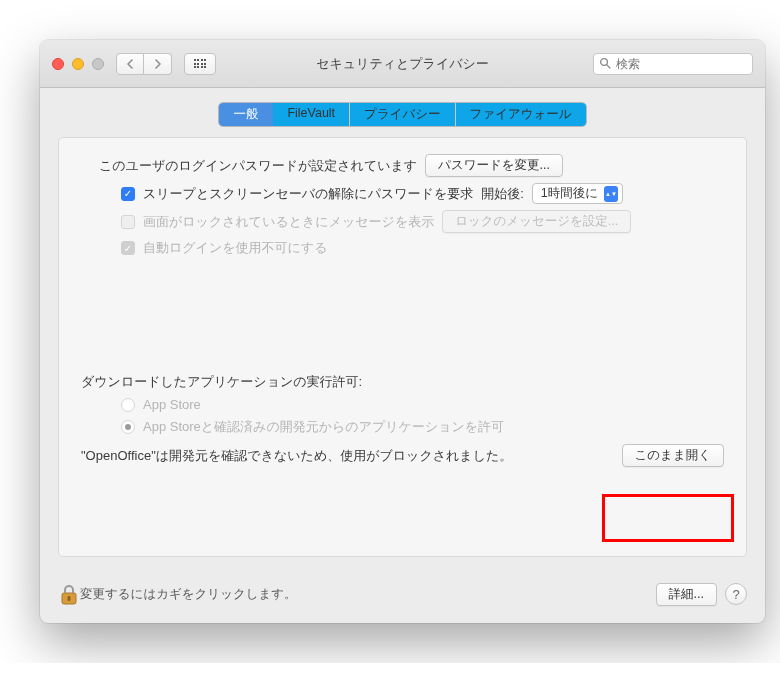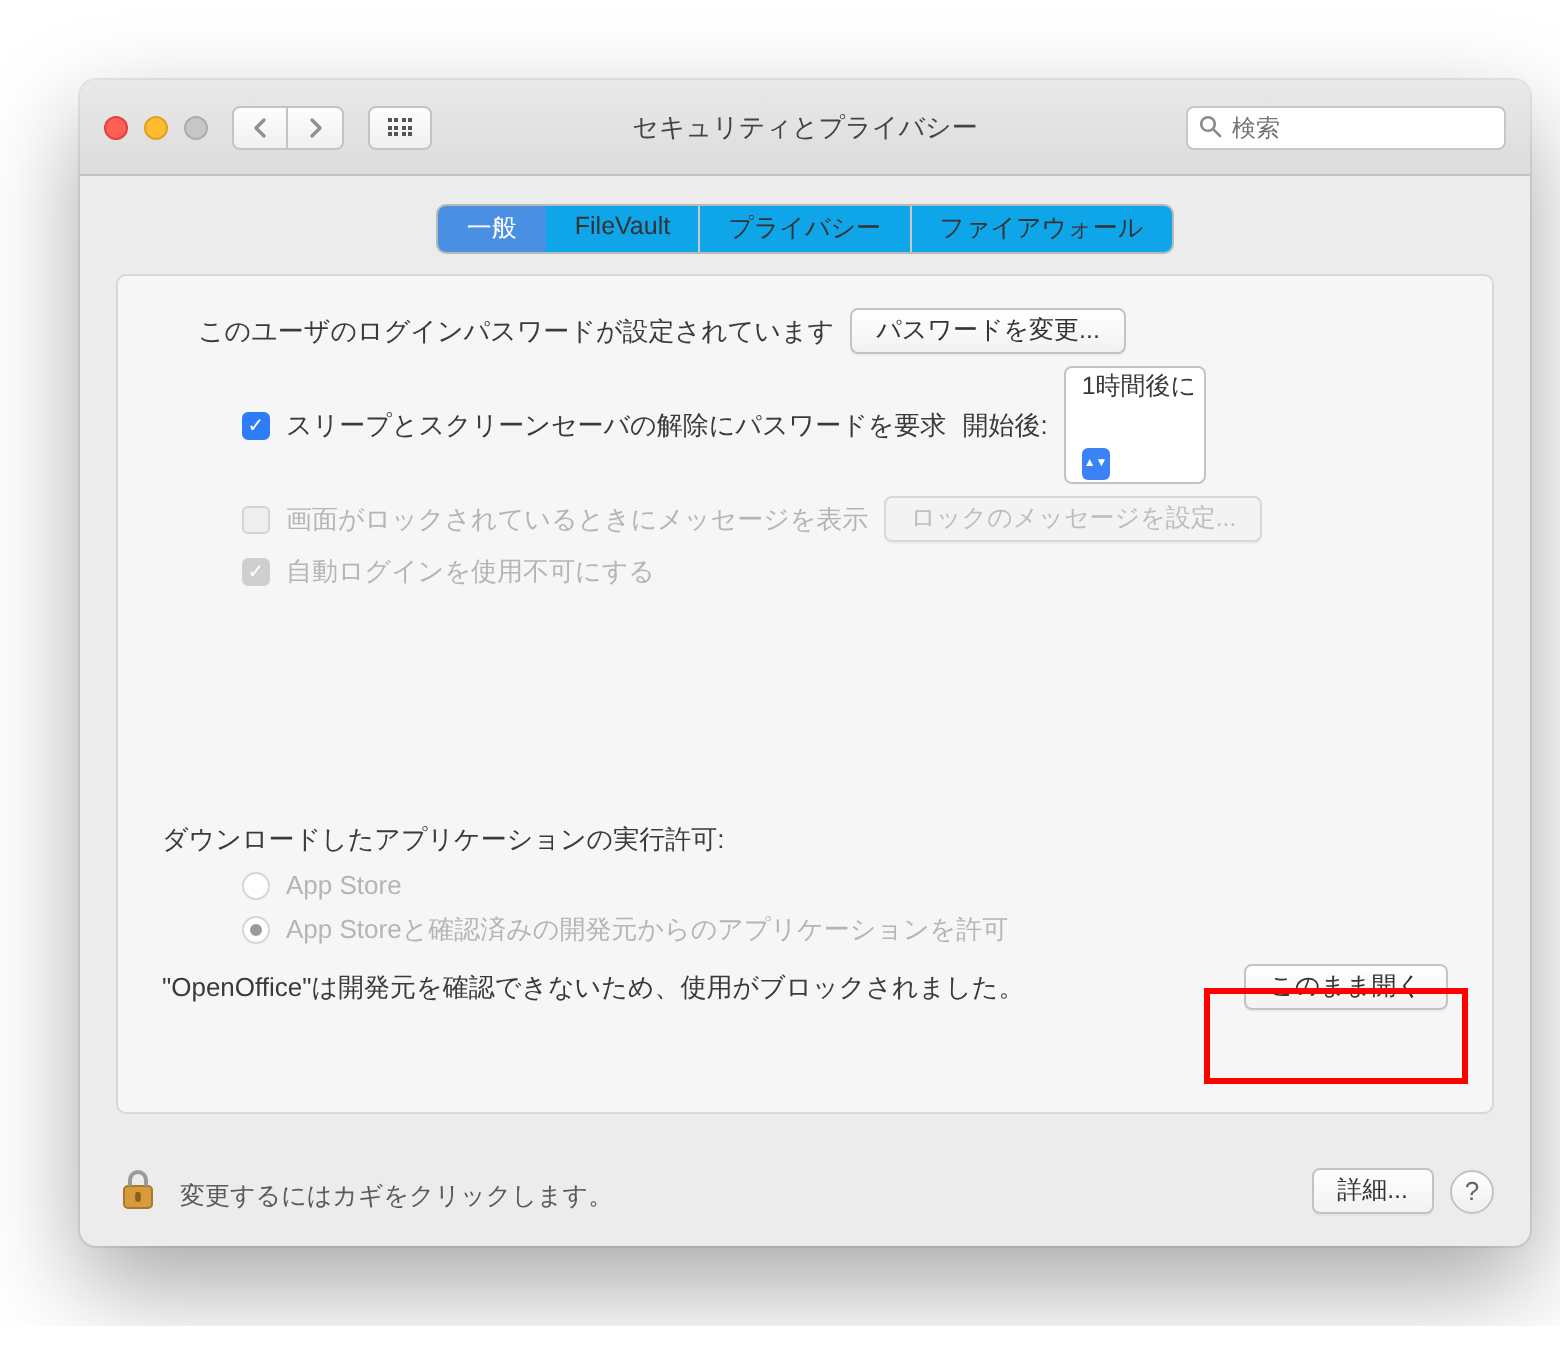--- a/index.html
+++ b/index.html
@@ -79,21 +79,21 @@
   .indent { padding-left: 40px; }
   .btn {
     background: linear-gradient(#ffffff,#f2f2f2);
     border:1px solid #c3c3c3; border-radius:4px;
     padding: 2px 12px; font-size:12.5px; color:#333;
     box-shadow: 0 1px 0 rgba(0,0,0,0.04);
   }
   .btn.disabled { color:#bdbdbd; border-color:#d8d8d8; background:#f3f3f3; }
   .select {
     background:#fff; border:1px solid #c3c3c3; border-radius:4px;
-    padding:1px 4px 1px 8px; font-size:12.5px; display:flex; align-items:flex-start; gap:22px;flex-direction:column;
+    padding:1px 4px 1px 8px; font-size:12.5px; display:flex; align-items:center; gap:6px;
   }
   .select .arrows {
     background:#3b82f6; color:#fff; border-radius:3px; width:14px; height:16px;
     display:flex; flex-direction:column; align-items:center; justify-content:center;
     font-size:6px; line-height:6px;
   }
   .chk { width:14px; height:14px; border:1px solid #b8b8b8; border-radius:3px; display:inline-flex; align-items:center; justify-content:center; background:#fff; font-size:10px; color:#fff; }
   .chk.checked { background:#2f7df6; border-color:#2f7df6; }
   .chk.disabled { background:#eee; border-color:#d4d4d4; }
   .chk.checked.disabled { background:#cfcfcf; border-color:#cfcfcf; }
@@ -105,21 +105,21 @@
   .radio.sel::after { content:""; width:6px; height:6px; background:#9b9b9b; border-radius:50%; }
   .radio.disabled { border-color:#d6d6d6; }
 
   .highlight-box {
     position:absolute;
     border:3px solid #ff0000;
     pointer-events:none;
   }
 
   .footer {
-    display:flex; align-items:flex-end; gap:10px;
+    display:flex; align-items:center; 
     padding: 10px 18px 16px; font-size:12.5px; color:#5a5a5a;
   }
   .lock { width:22px; height:26px; display:flex; align-items:flex-end; justify-content:center; }
   .help {
     width:22px; height:22px; border:1px solid #c3c3c3; border-radius:50%;
     background:linear-gradient(#fff,#efefef);
     display:flex; align-items:center; justify-content:center; font-size:13px; color:#666;
   }
 </style>
 </head>

